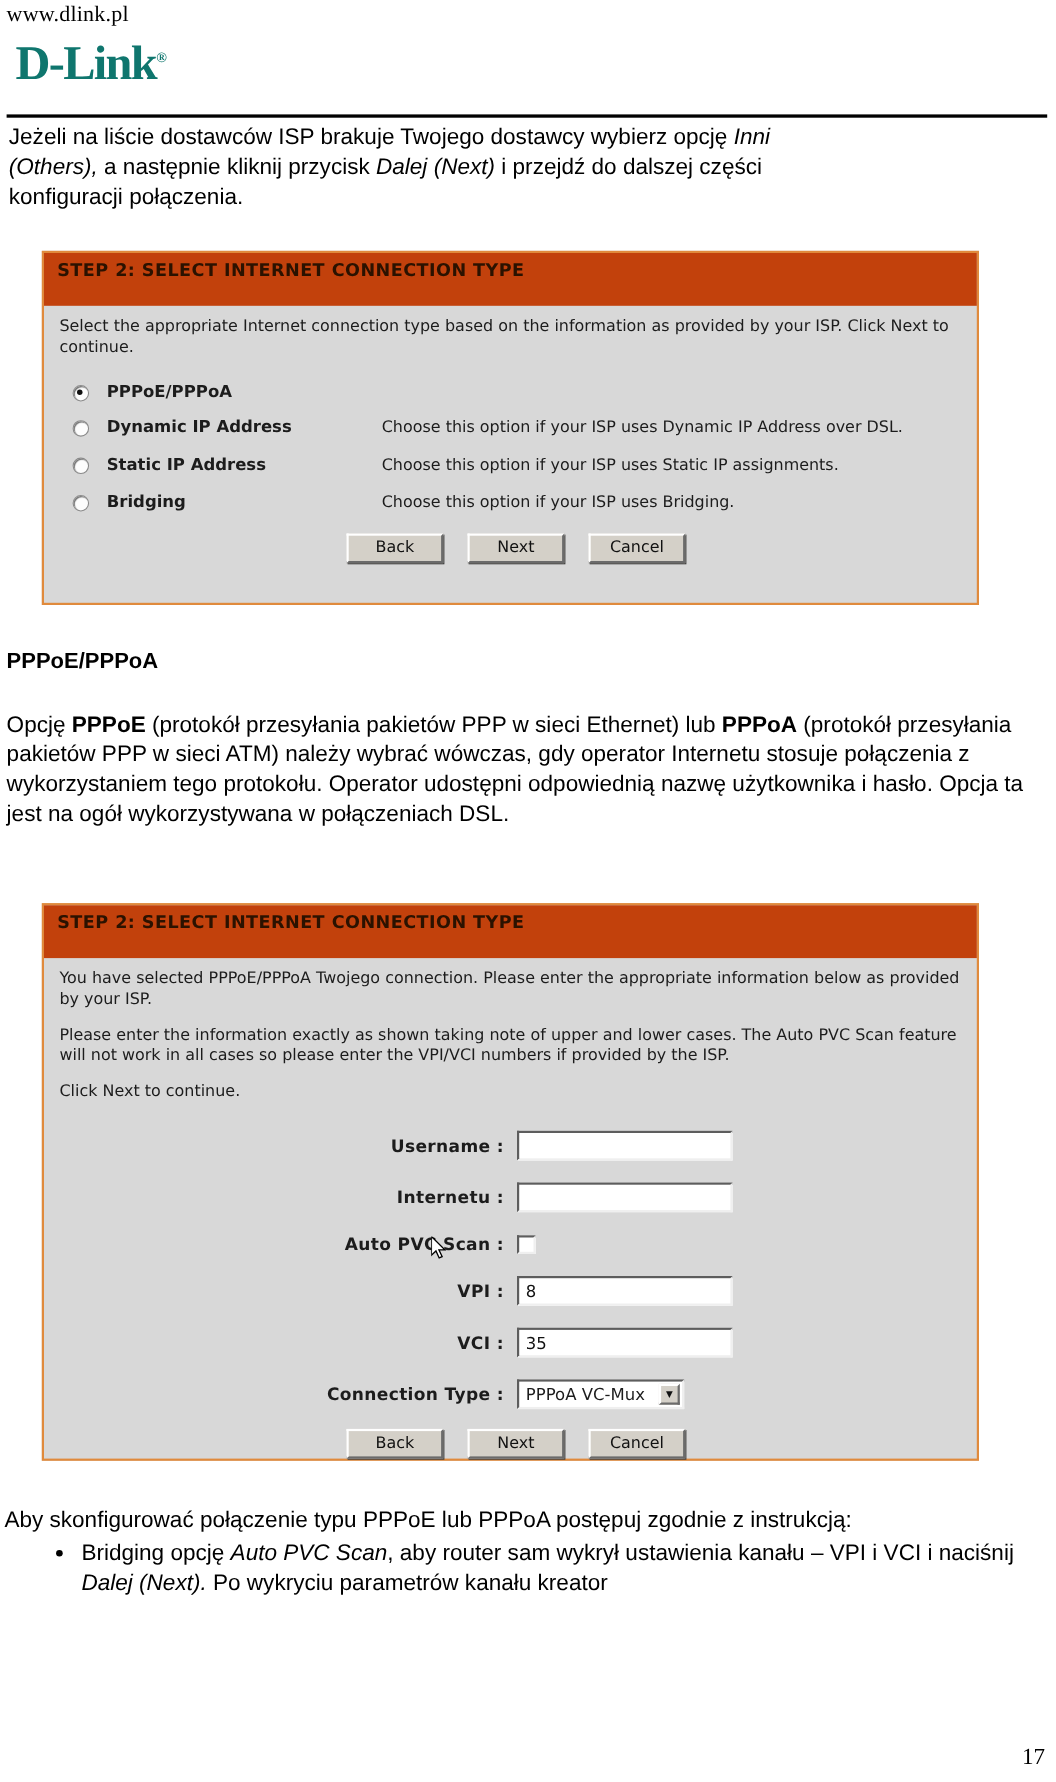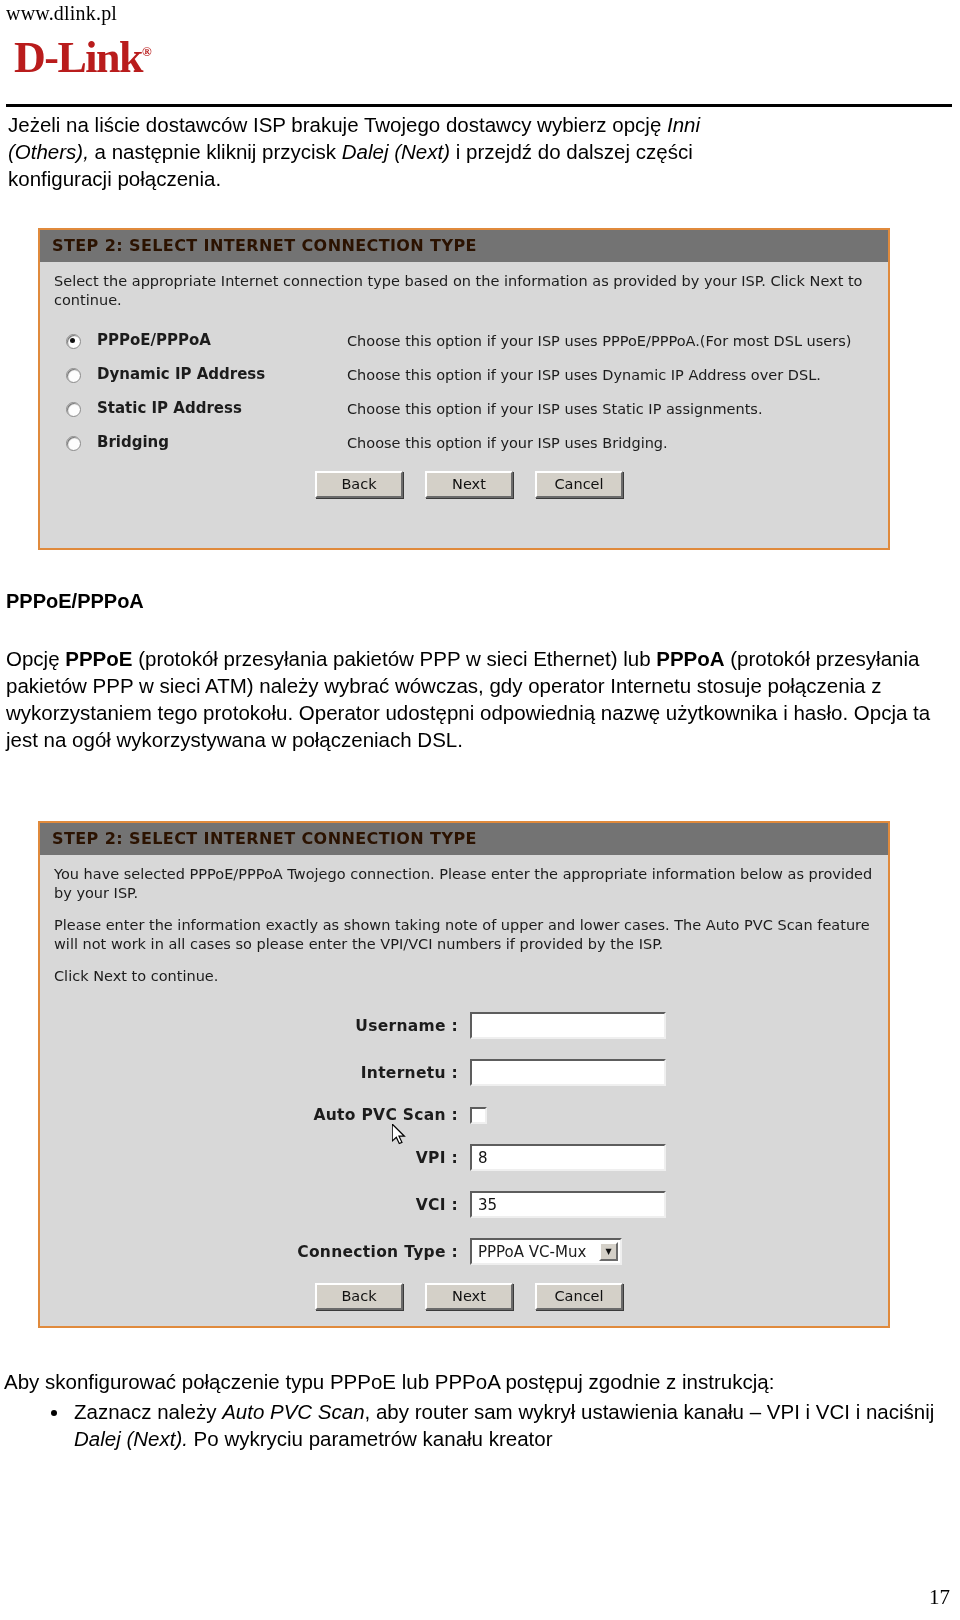--- a/index.html
+++ b/index.html
@@ -26,21 +26,21 @@
     color: #000;
     letter-spacing: 0.2px;
   }
   .logo {
     position: absolute;
     left: 14px;
     top: 36px;
     font-family: "Liberation Serif", serif;
     font-weight: bold;
     font-size: 44px;
-    color: #b91c1c;
+    color: #0f766e;
     letter-spacing: -1.5px;
     line-height: 1;
   }
   .logo .reg {
     font-size: 13px;
     vertical-align: super;
     letter-spacing: 0;
   }
   .header-rule {
     position: absolute;
@@ -108,27 +108,27 @@
     width: 852px;
     border: 2px solid #e08a3c;
     box-sizing: border-box;
     background: #d8d8d8;
     font-family: "DejaVu Sans", sans-serif;
   }
   #shot-1 { top: 228px; height: 322px; }
   #shot-2 { top: 821px; height: 507px; }
 
   .shot-title {
-    background: #737373;
+    background: #c2410c;
     color: #2b1200;
     font-weight: bold;
     font-size: 16px;
     letter-spacing: 0.4px;
     padding: 7px 0 7px 12px;
-    height: 32px;
+    height: 48px;
     box-sizing: border-box;
     line-height: 18px;
   }
   .shot-body {
     padding: 10px 4px 0 14px;
     color: #1c1c1c;
   }
   .shot-desc {
     font-size: 14.5px;
     line-height: 19px;
@@ -295,21 +295,20 @@
 
 <div class="shot" id="shot-1">
   <div class="shot-title">STEP 2: SELECT INTERNET CONNECTION TYPE</div>
   <div class="shot-body">
     <div class="shot-desc">Select the appropriate Internet connection type based on the information as provided by your ISP. Click Next to continue.</div>
 
     <div class="opt-list">
       <div class="opt-row">
         <span class="radio checked"></span>
         <span class="opt-label">PPPoE/PPPoA</span>
-        <span class="opt-hint">Choose this option if your ISP uses PPPoE/PPPoA.(For most DSL users)</span>
       </div>
       <div class="opt-row">
         <span class="radio"></span>
         <span class="opt-label">Dynamic IP Address</span>
         <span class="opt-hint">Choose this option if your ISP uses Dynamic IP Address over DSL.</span>
       </div>
       <div class="opt-row">
         <span class="radio"></span>
         <span class="opt-label">Static IP Address</span>
         <span class="opt-hint">Choose this option if your ISP uses Static IP assignments.</span>
@@ -380,17 +379,17 @@
 </div>
 
 <svg class="cursor-arrow" viewBox="0 0 12 18">
   <polygon points="0,0 0,14 3.4,10.8 5.8,16 8,15 5.6,10 10,10" fill="#ffffff" stroke="#000000" stroke-width="1"></polygon>
 </svg>
 
 <div class="para closing">Aby skonfigurować połączenie typu PPPoE lub PPPoA postępuj zgodnie z instrukcją:</div>
 
 <ul class="bullets">
   <li>
-    <span>Zaznacz należy </span><i>Auto PVC Scan</i><span>, aby router sam wykrył ustawienia kanału – VPI i VCI i naciśnij </span><i>Dalej (Next).</i><span> Po wykryciu parametrów kanału kreator</span>
+    <span>Bridging opcję </span><i>Auto PVC Scan</i><span>, aby router sam wykrył ustawienia kanału – VPI i VCI i naciśnij </span><i>Dalej (Next).</i><span> Po wykryciu parametrów kanału kreator</span>
   </li>
 </ul>
 
 <div class="page-num">17</div>
 
 </body></html>

